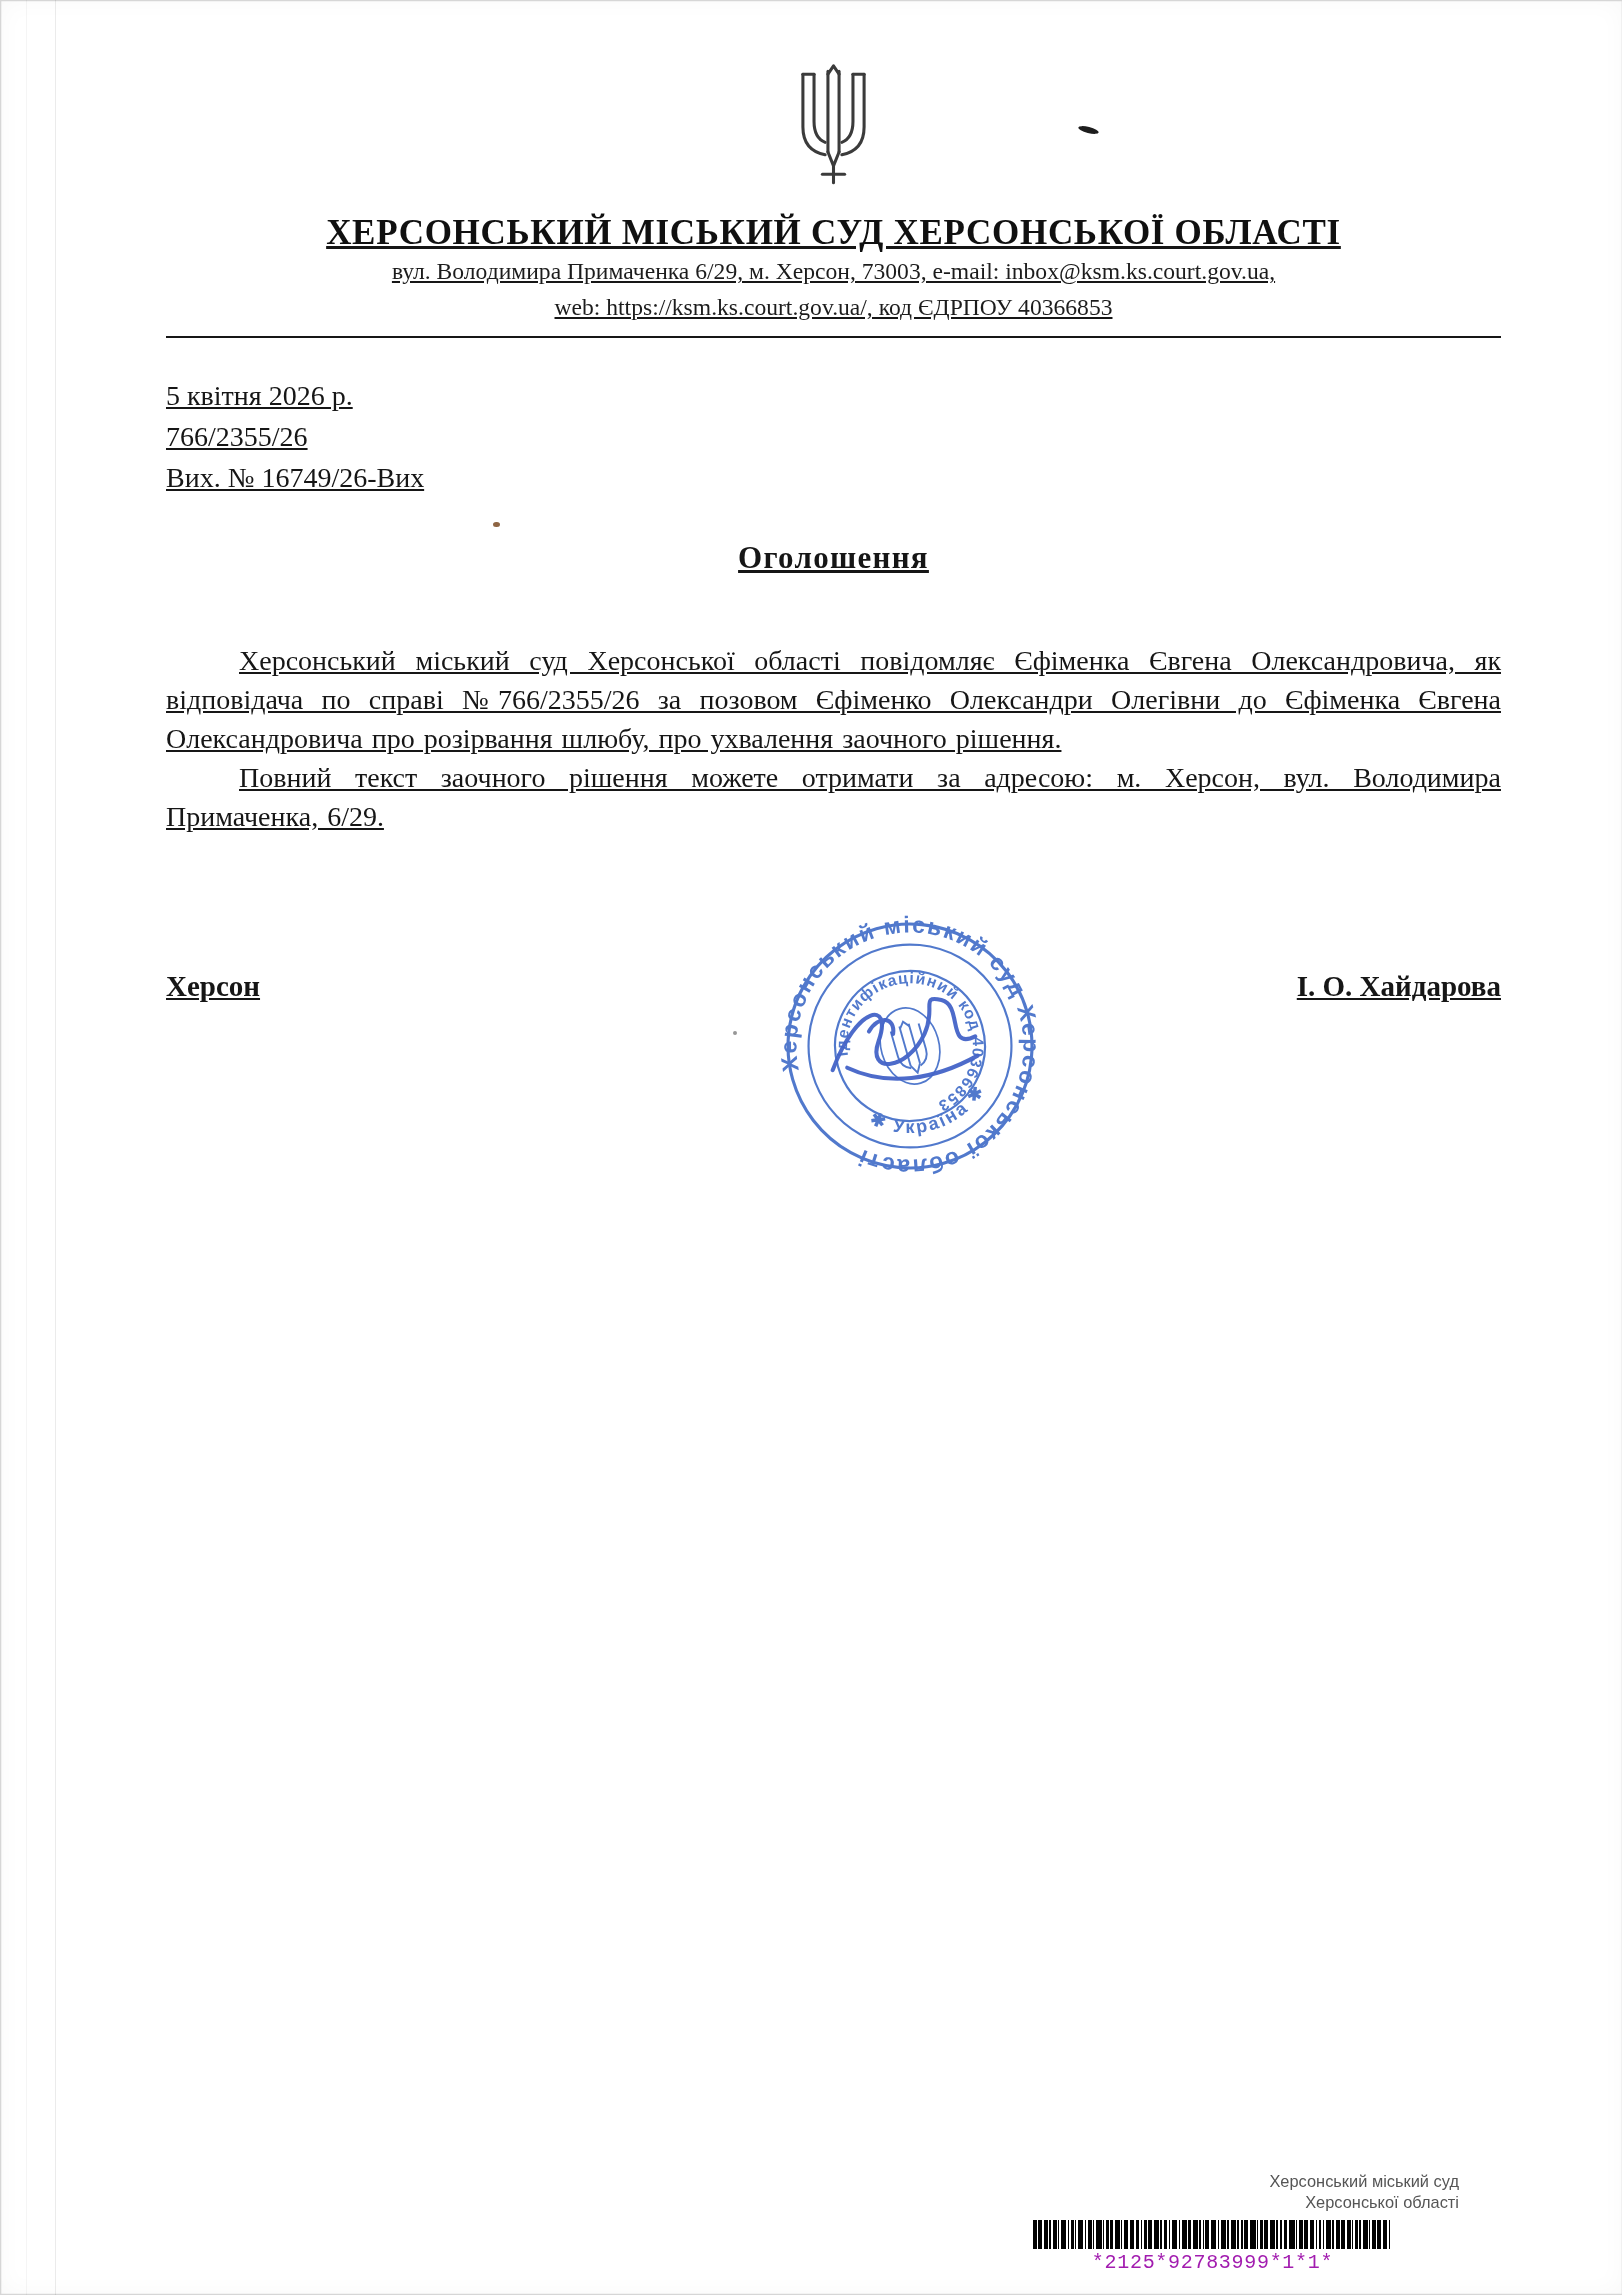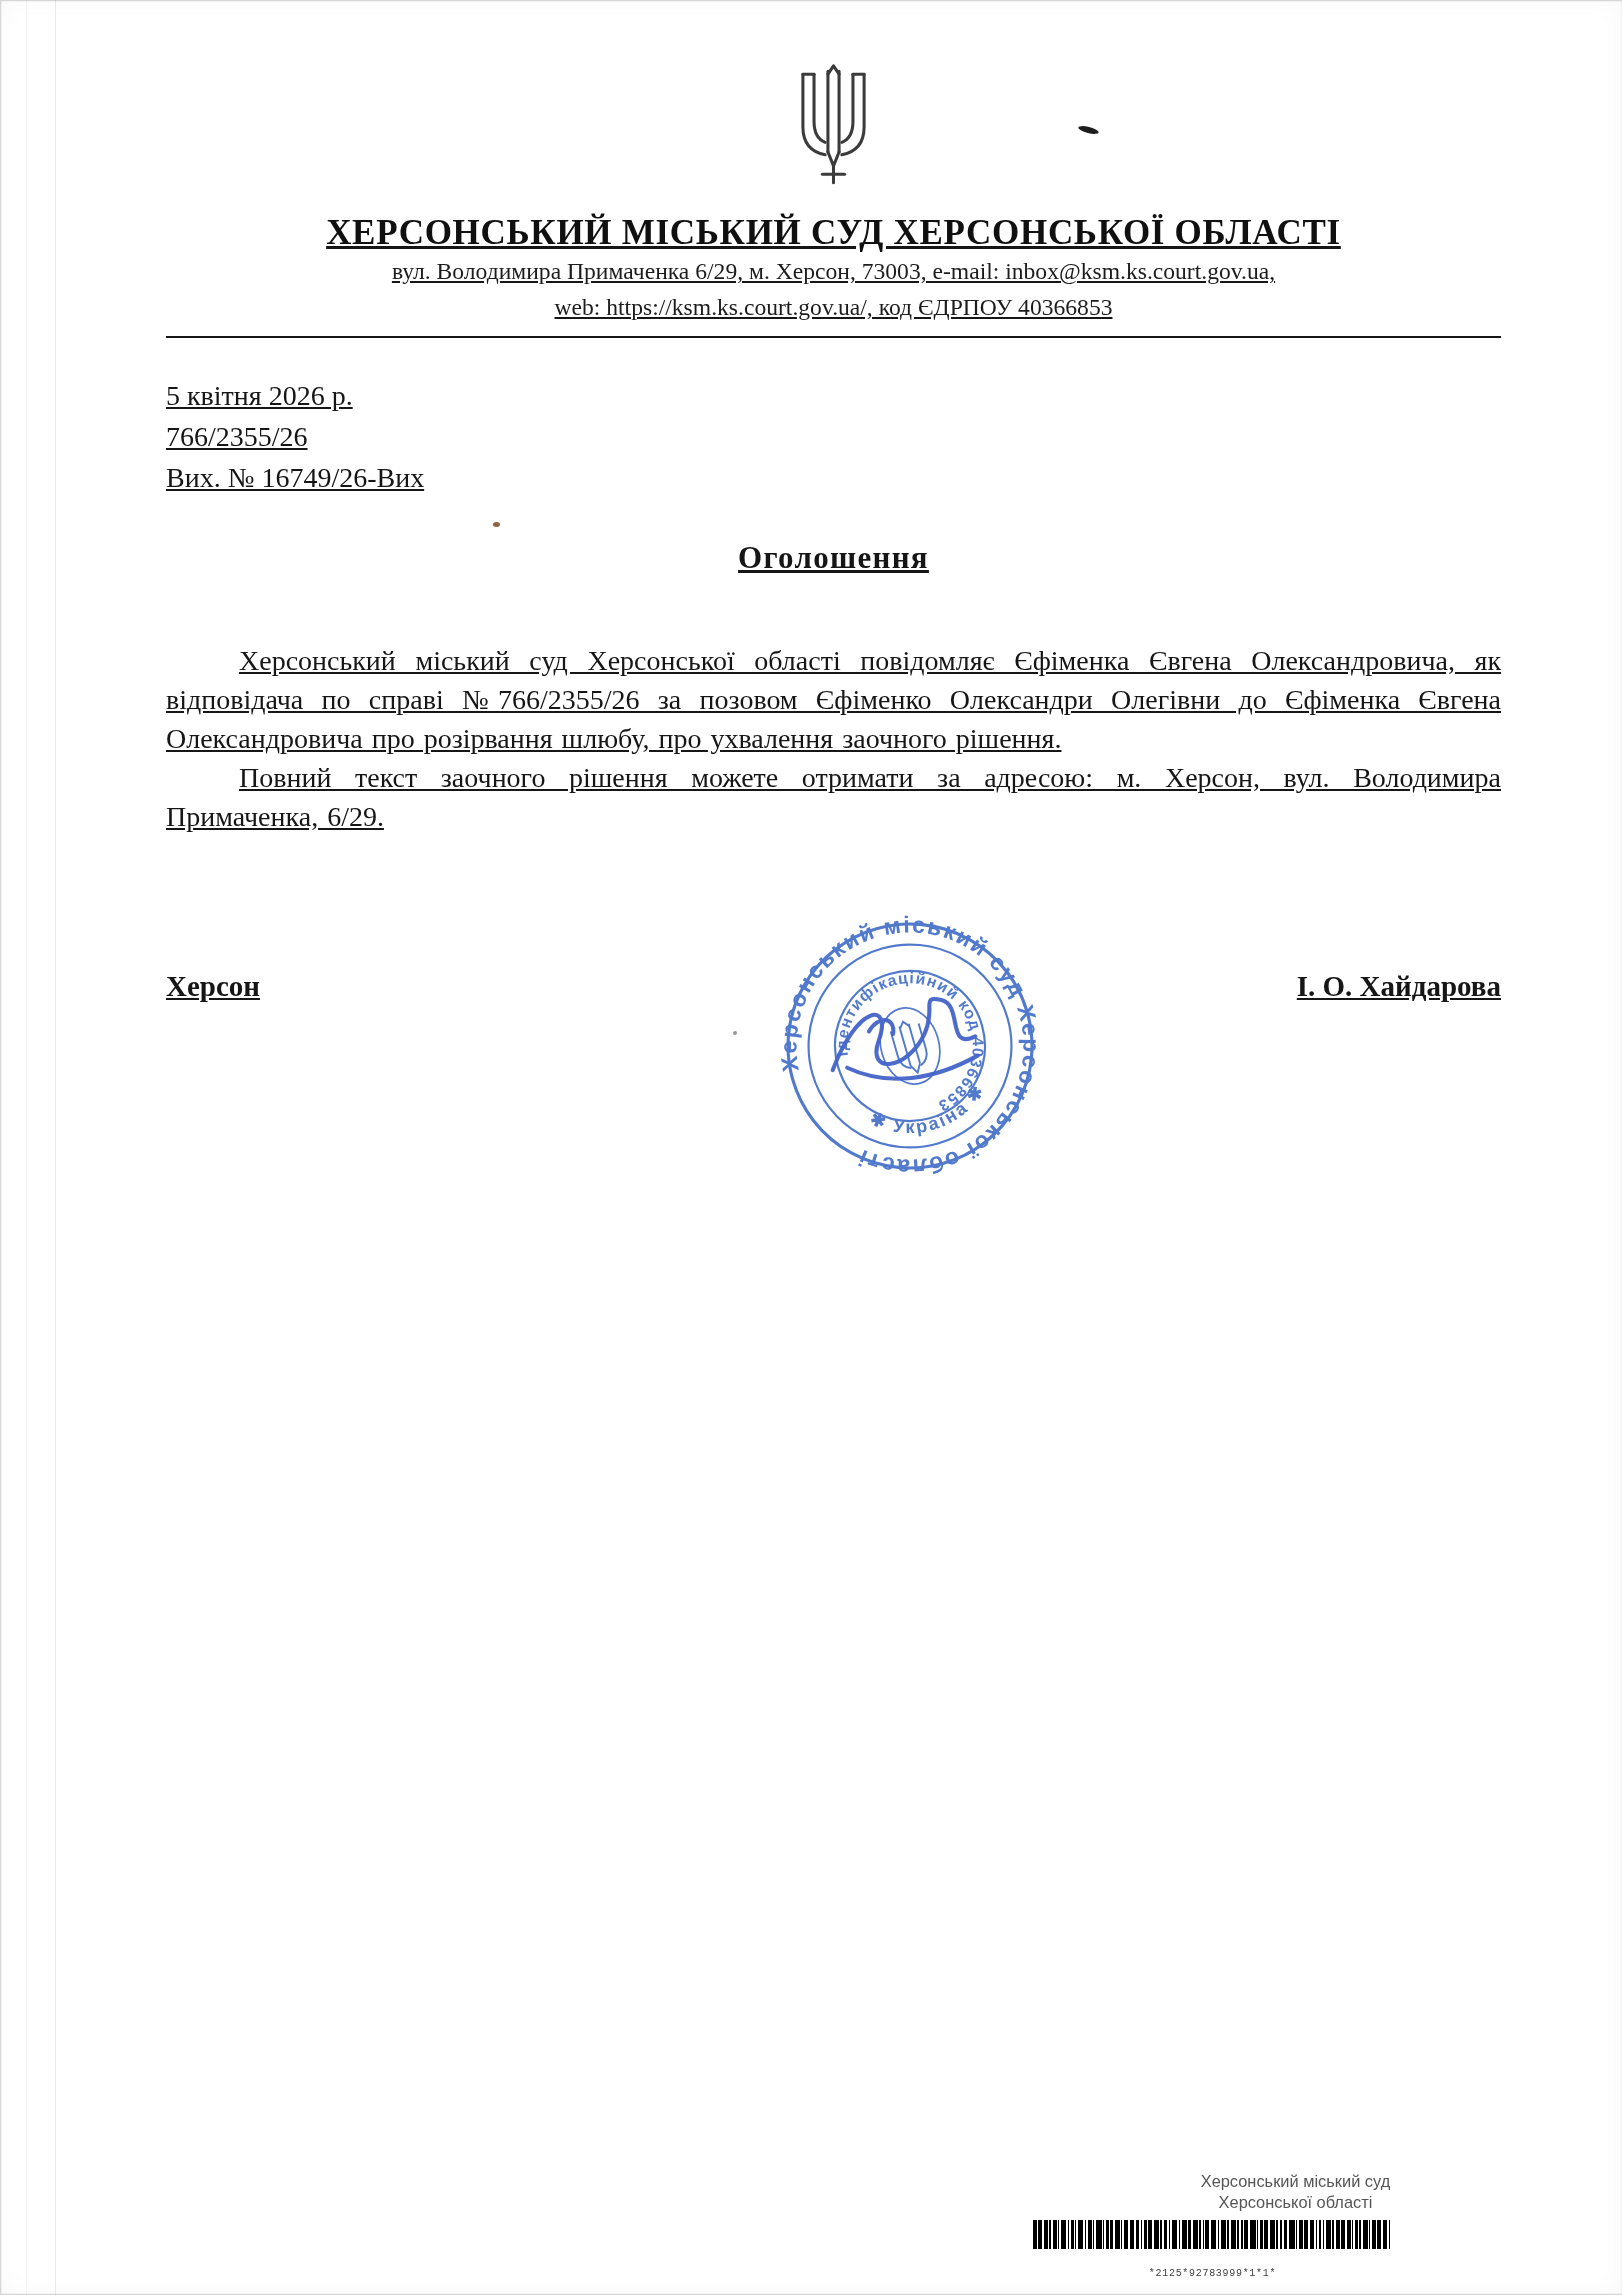--- a/index.html
+++ b/index.html
@@ -65,31 +65,31 @@
     font-family: "Liberation Sans", sans-serif;
     font-weight: bold;
   }
   .st-ring-text  { font-size: 19px; letter-spacing: 1.5px; }
   .st-code-text  { font-size: 13px; letter-spacing: 1px; }
   .st-bottom-text{ font-size: 15px; letter-spacing: 2px; }
 
   
   .footer-label {
     position: absolute; left: 1132px; top: 2171px; width: 327px;
-    text-align: center; font-family: "Liberation Sans", sans-serif;
+    text-align: right; font-family: "Liberation Sans", sans-serif;
     font-size: 16.4px; line-height: 1.3; color: #555;
   }
   .barcode-wrap { position: absolute; left: 1033px; top: 2220px; width: 359px; text-align: center; }
   .barcode {
     height: 29.4px; overflow: hidden; white-space: nowrap;
     display: flex; align-items: stretch; justify-content: center;
   }
   .barcode-text {
-    margin-top: 19px; font-family: "Liberation Mono", monospace;
-    font-size: 10px; letter-spacing: 0.7px; color: #404040;
+    margin-top: 2px; font-family: "Liberation Mono", monospace;
+    font-size: 20px; letter-spacing: 0.7px; color: #a21caf;
   }
 </style>
 </head>
 <body>
 
 <div class="page">
 
   <div class="artifact art-left-line"></div>
   <div class="artifact art-left-line2"></div>
   <div class="artifact art-curl"></div>

